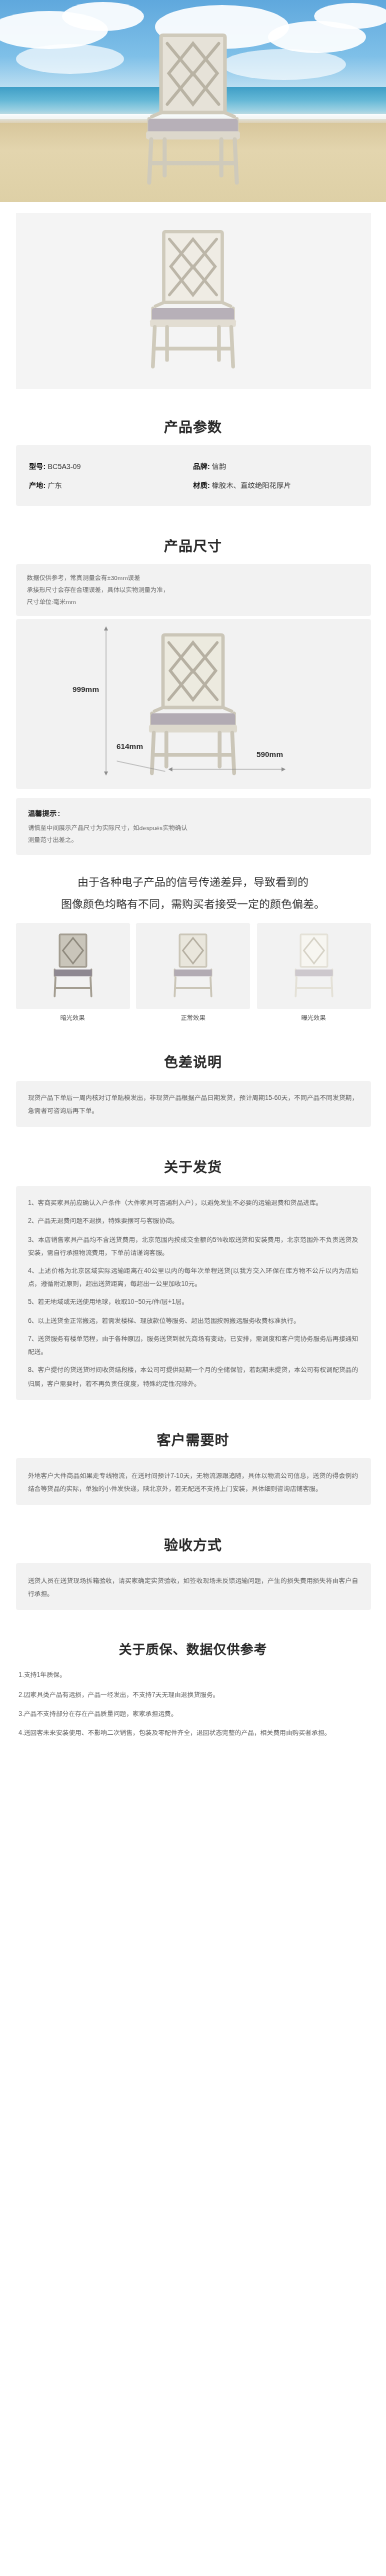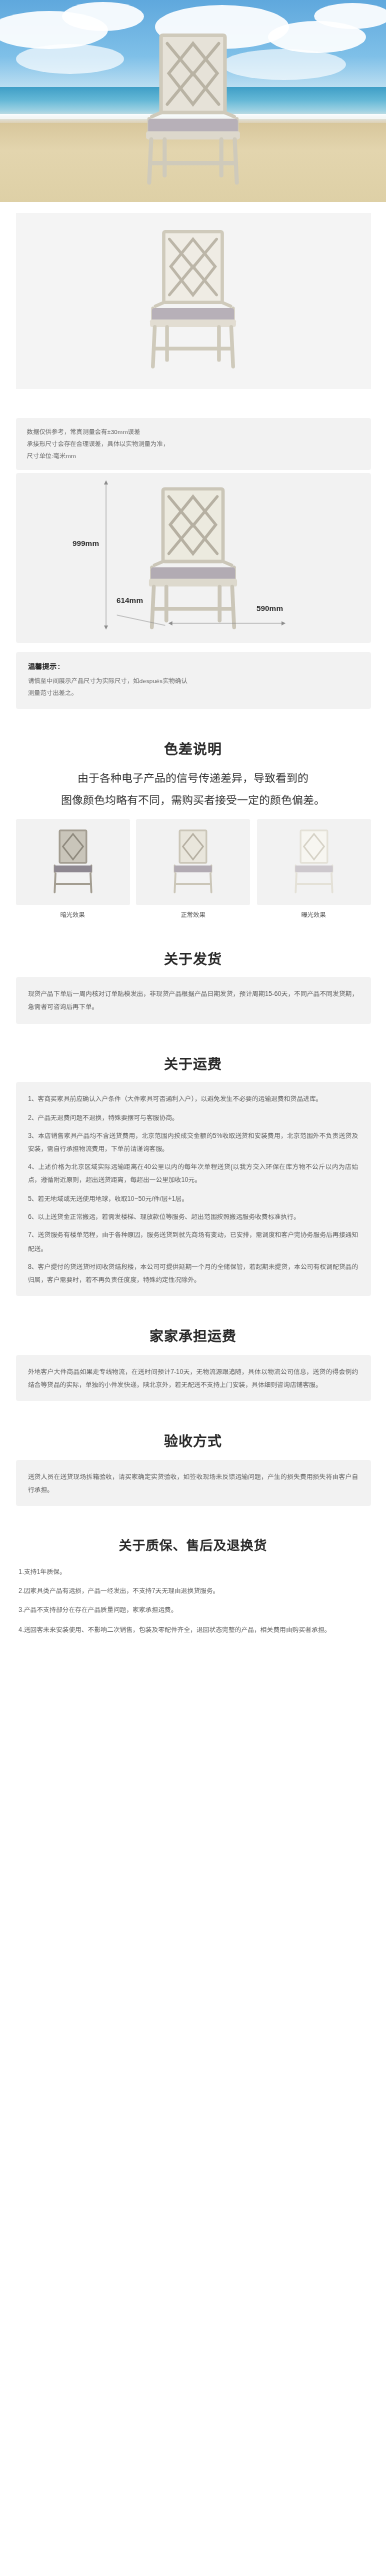--- a/index.html
+++ b/index.html
@@ -249,23 +249,43 @@
           <line x1="206" y1="216" x2="210" y2="300"></line>
           <line x1="70" y1="216" x2="70" y2="286"></line>
           <line x1="180" y1="216" x2="180" y2="286"></line>
           <line x1="44" y1="262" x2="206" y2="262"></line>
         </g>
       </svg>
     </div>
   </div>
 
   <div class="section">
-  </div>
-
-  <div class="section">
+    <div class="sec-title">产品参数</div>
+    <div class="grey-card">
+      <table class="param-table">
+        <tbody>
+            <tr>
+          <td><b>型号:</b>
+            <span>BC5A3-09</span></td>
+          <td><b>品牌:</b>
+            <span>信韵</span></td>
+        </tr>
+        <tr>
+          <td><b>产地:</b>
+            <span>广东</span></td>
+          <td><b>材质:</b>
+            <span>橡胶木、直纹绝阳花厚片</span></td>
+        </tr>
+      </tbody>
+        </table>
+    </div>
+  </div>
+
+  <div class="section">
+    <div class="sec-title">产品尺寸</div>
     <div class="size-note" style="white-space:pre-line;">数据仅供参考，常真测量会有±30mm误差
 承接形尺寸会存在合理误差，具体以实物测量为准，
 尺寸单位:毫米mm</div>
 
     <div class="size-figure">
       <svg class="figure-chair" width="121" height="155" viewBox="0 0 250 320">
         <g stroke="#cbc6b8" stroke-width="7" fill="none" stroke-linecap="round">
           <rect x="63" y="14" width="124" height="150" rx="4" fill="#eceadf" stroke="#cbc6b8"></rect>
           <path d="M75 30 L125 90 L175 30" stroke="#b6b0a2" stroke-width="6"></path>
           <path d="M75 148 L125 88 L175 148" stroke="#b6b0a2" stroke-width="6"></path>
@@ -304,21 +324,20 @@
     </div>
 
     <div class="tip-card">
       <div class="tip-title">温馨提示:</div>
       <div class="tip-body" style="white-space:pre-line;">请慎至中间展示产品尺寸为实际尺寸，如después实物确认
 测量范寸出差之。</div>
     </div>
   </div>
 
   <div class="section">
-    <div class="sec-title">色差说明</div>
     <div class="color-lead" style="white-space:pre-line;">由于各种电子产品的信号传递差异，导致看到的
 图像颜色均略有不同，需购买者接受一定的颜色偏差。</div>
     <div class="color-row">
 
       <div class="color-item">
         <div class="color-thumb">
           <svg width="54" height="72" viewBox="0 0 250 320">
             <g stroke="#a39d91" stroke-width="8" fill="none" stroke-linecap="round">
               <rect x="63" y="14" width="124" height="150" rx="4" fill="#c9c5ba" stroke="#a39d91"></rect>
               <path d="M78 88 L125 30 L172 88 L125 148 Z" stroke="#8f8a7e" stroke-width="7"></path>
@@ -373,50 +392,50 @@
             </g>
           </svg>
         </div>
         <div class="color-cap">曝光效果</div>
       </div>
 
     </div>
   </div>
 
   <div class="section">
+    <div class="sec-title">色差说明</div>
+    <div class="text-card">现货产品下单后一周内核对订单贴模发出，非现货产品根据产品日期发货，预计周期15-60天，不同产品不同发货期，急需者可咨询后再下单。</div>
+  </div>
+
+  <div class="section">
     <div class="sec-title">关于发货</div>
-    <div class="text-card">现货产品下单后一周内核对订单贴模发出，非现货产品根据产品日期发货，预计周期15-60天，不同产品不同发货期，急需者可咨询后再下单。</div>
-  </div>
-
-  <div class="section">
-    <div class="sec-title">关于运费</div>
     <div class="text-card">
       <p>1、客商买家具前应确认入户条件（大件家具可否通利入户），以避免发生不必要的运输退费和货品进库。</p>
       <p>2、产品无退费问题不退换，特殊要摆可与客服协商。</p>
       <p>3、本店销售家具产品均不含送货费用，北京范围内按成交金额的5%收取送货和安装费用，北京范围外不负责送货及安装，需自行承担物流费用，下单前请谨询客服。</p>
       <p>4、上述价格为北京区域实际运输距离在40公里以内的每年次单程送货(以我方交入环保在库方物不公斤以内为店始点，遵循附近原则，超出送货距离，每超出一公里加收10元。</p>
       <p>5、若无地域或无送使用地球，收取10~50元/件/层+1层。</p>
       <p>6、以上送货金正常搬运，若需发楼梯、理放款位等服务、超出范围按照搬运服务收费标准执行。</p>
       <p>7、送货服务有楼单范程，由于各种原因，服务送货到就先商场有变动，已安排，需调度和客户完协务服务后再接通知配送。</p>
       <p>8、客户提付的货送货时间收货结段楼，本公司可提供延期一个月的全储保管，若起期未提货，本公司有权调配货品的归属，客户需要时，若不再负责任度度，特殊约定性况除外。</p>
     </div>
   </div>
 
   <div class="section">
-    <div class="sec-title">家家承担运费</div>
+    <div class="sec-title">客户需要时</div>
     <div class="text-card">外地客户大件商品如果走专线物流，在送时间预计7-10天，无物流源跟追随，具体以物流公司信息，送货的得会例约结合等货品的实际，单独的小件发快递，陕北京外，若无配送不支持上门安装，具体细则咨询店铺客服。</div>
   </div>
 
   <div class="section">
     <div class="sec-title">验收方式</div>
     <div class="text-card">送货人员在送货现场拆箱验收，请买家确定实货验收，如签收现场未反馈运输问题，产生的损失费用损失将由客户自行承担。</div>
   </div>
 
   <div class="section">
-    <div class="sec-title small">关于质保、售后及退换货</div>
+    <div class="sec-title small">关于质保、数据仅供参考</div>
     <div class="white-card plain-list">
       <p>1.支持1年质保。</p>
       <p>2.因家具类产品有运损，产品一经发出，不支持7天无理由退换货服务。</p>
       <p>3.产品不支持部分在存在产品质量问题，家家承担运费。</p>
       <p>4.送回客未来安装使用、不影响二次销售，包装及零配件齐全，退回状态完整的产品，相关费用由购买者承担。</p>
     </div>
   </div>
 
   <div class="bottom-pad"></div>
 </div>

